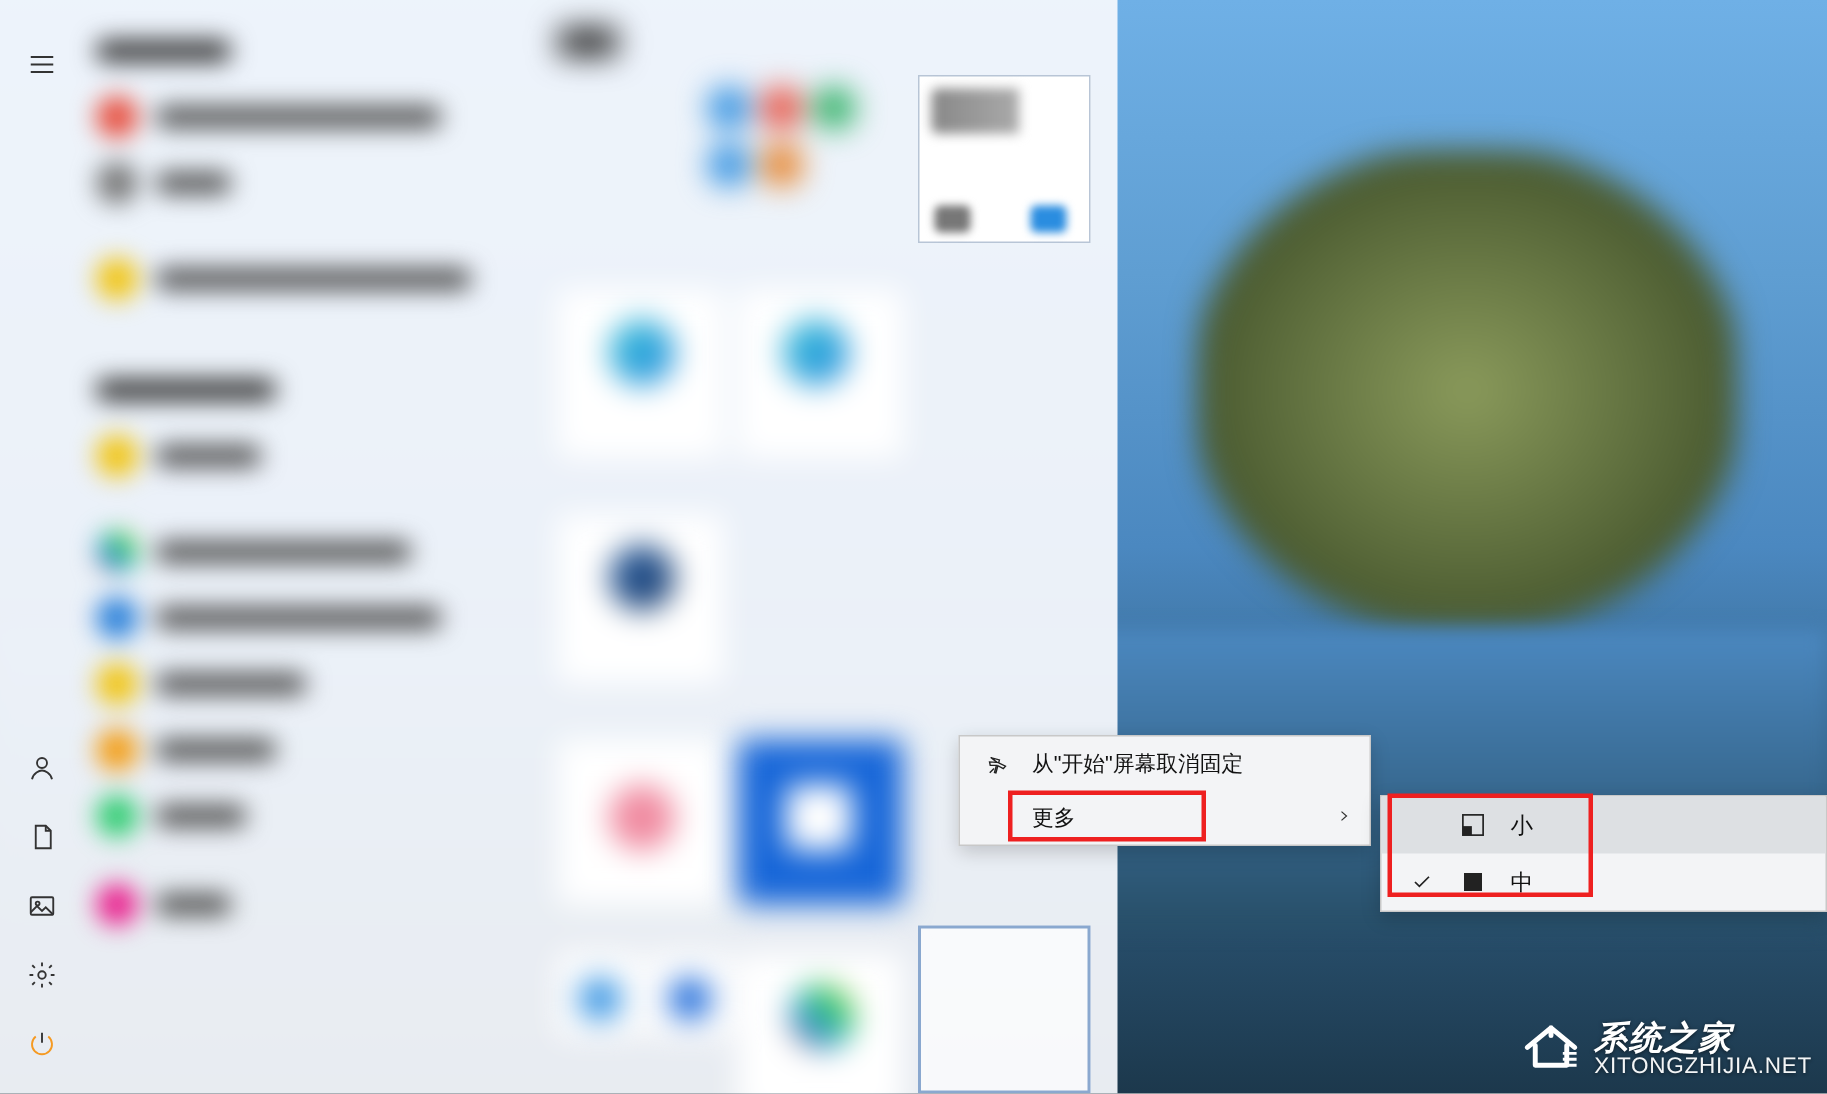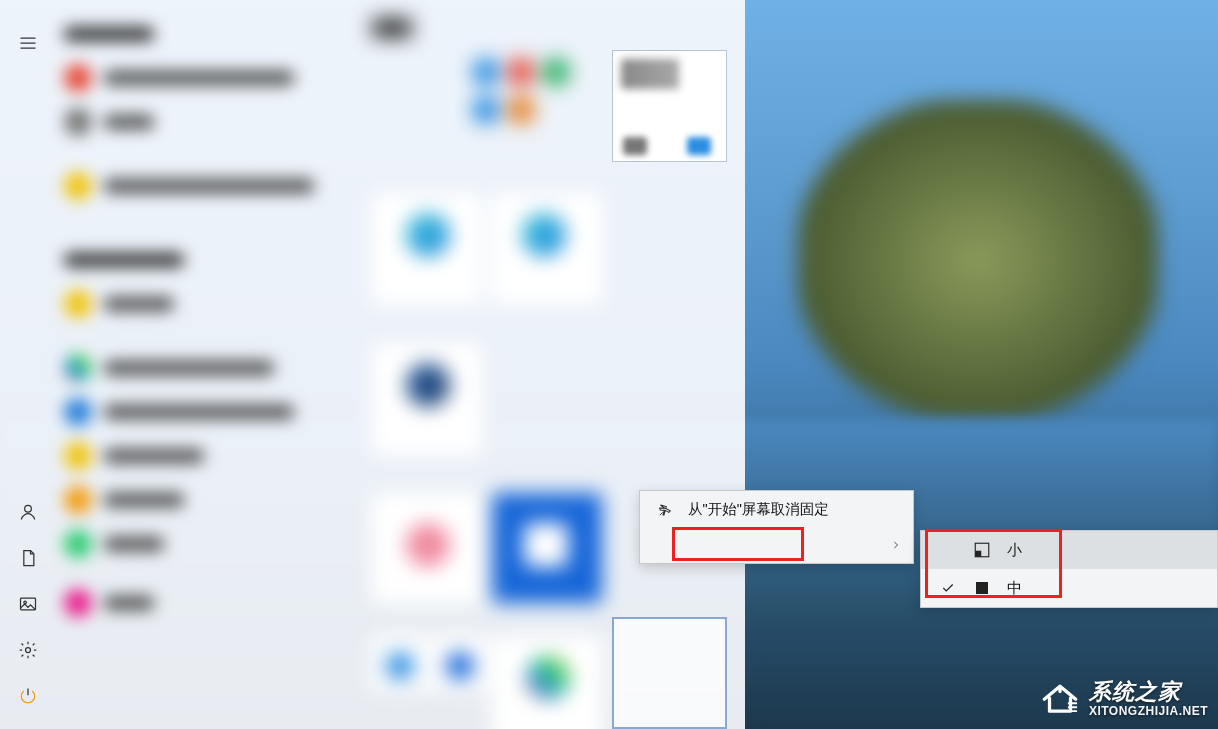--- a/index.html
+++ b/index.html
@@ -126,22 +126,22 @@
 
     
     .watermark {
       position:absolute; right:10px; bottom:6px; z-index:7;
       display:flex; align-items:center; gap:8px; color:#fff;
       font-weight:700; font-style:italic;
       text-shadow:0 1px 3px rgba(0,0,0,0.6);
     }
     .watermark .logo svg { width:42px; height:42px; fill:none; stroke:#fff; stroke-width:5; }
     .watermark .txt { display:flex; flex-direction:column; line-height:1; }
-    .watermark .txt .cn { font-size:22px; letter-spacing:1px;font-family:Liberation Mono, monospace; }
-    .watermark .txt .en { font-size:12px; font-weight:700; font-style:normal; letter-spacing:0.5px; opacity:0.95; }
+    .watermark .txt .cn { font-size:22px; letter-spacing:1px; }
+    .watermark .txt .en { font-size:15px; font-weight:400; font-style:normal; letter-spacing:0.5px; opacity:0.95; }
   </style>
 </head>
 <body>
 
 <div class="wallpaper"></div>
 <div class="mountain"></div>
 <div class="sea"></div>
 
 <div class="startmenu">
 
@@ -288,20 +288,21 @@
     <span class="ic">
       <svg viewBox="0 0 24 24">
           <path d="M9 3l6 6-2 2 4 6-3 1-3-5-5 5-1-1 5-5-5-3 1-3 6 4z" transform="rotate(-30 12 12)"></path>
           <path d="M4 20l4-4"></path>
         </svg>
     </span>
     <span class="label">从"开始"屏幕取消固定</span>
   </div>
   <div class="ctx-item">
     <span class="ic"></span>
+    <span class="label">更多</span>
     <span class="chev">
       <svg viewBox="0 0 24 24">
           <path d="M8 5l8 7-8 7"></path>
         </svg>
     </span>
   </div>
 </div>
 <div class="redbox1"></div>
 
 <div class="sub">

